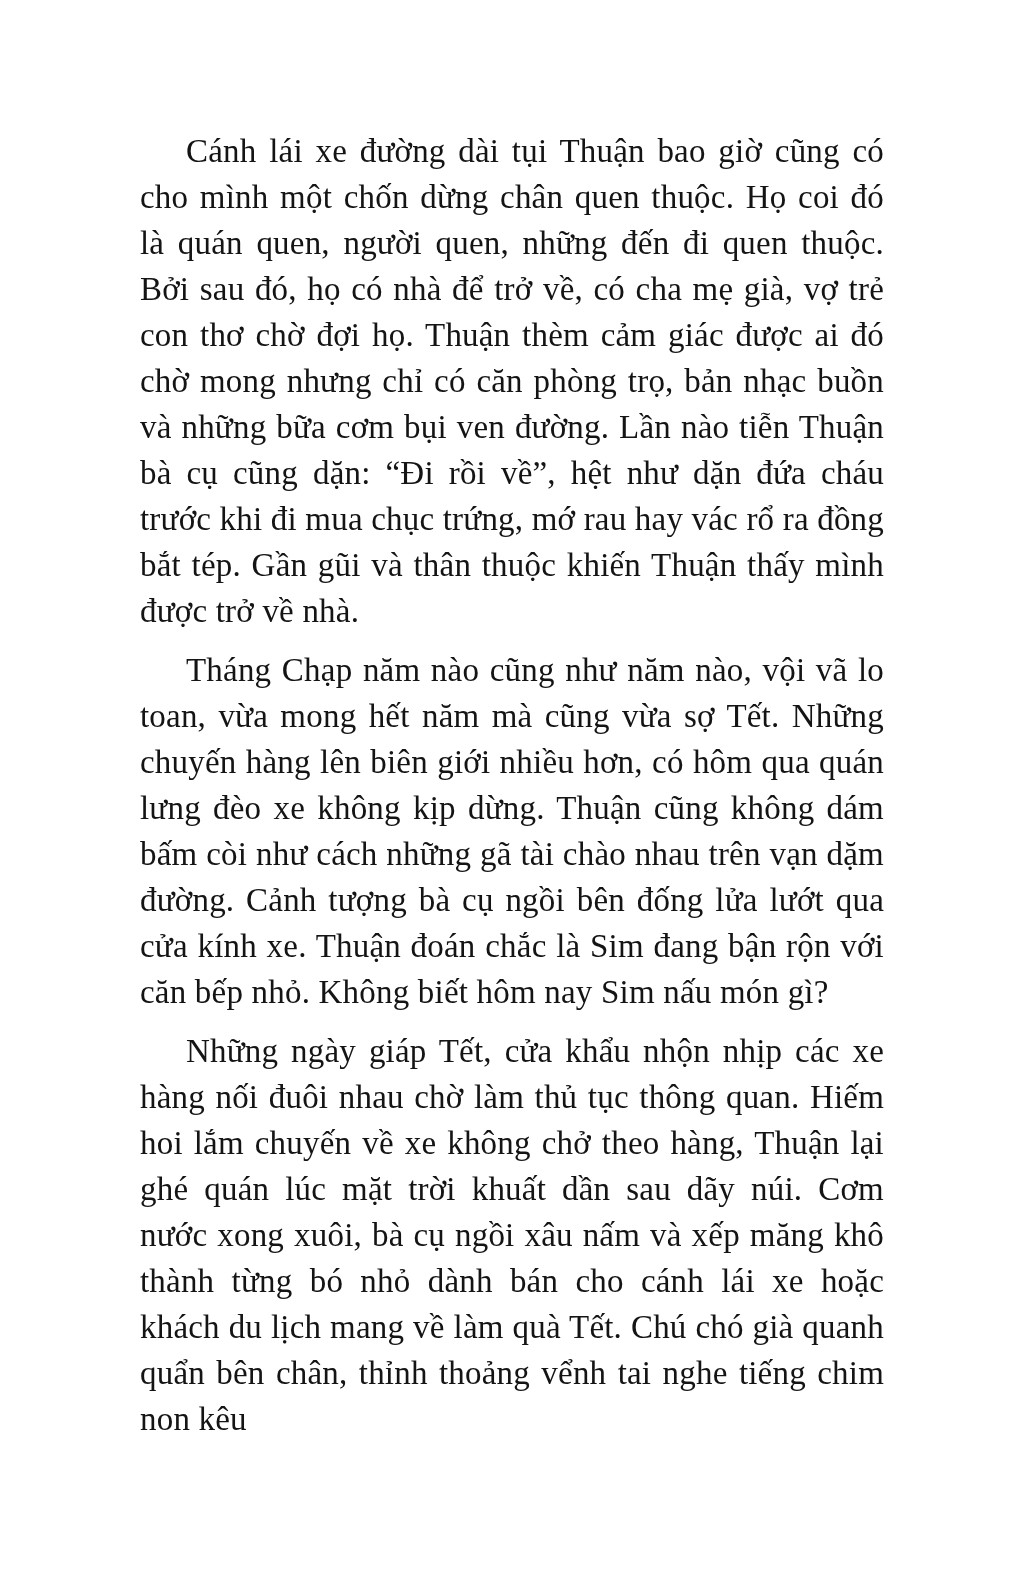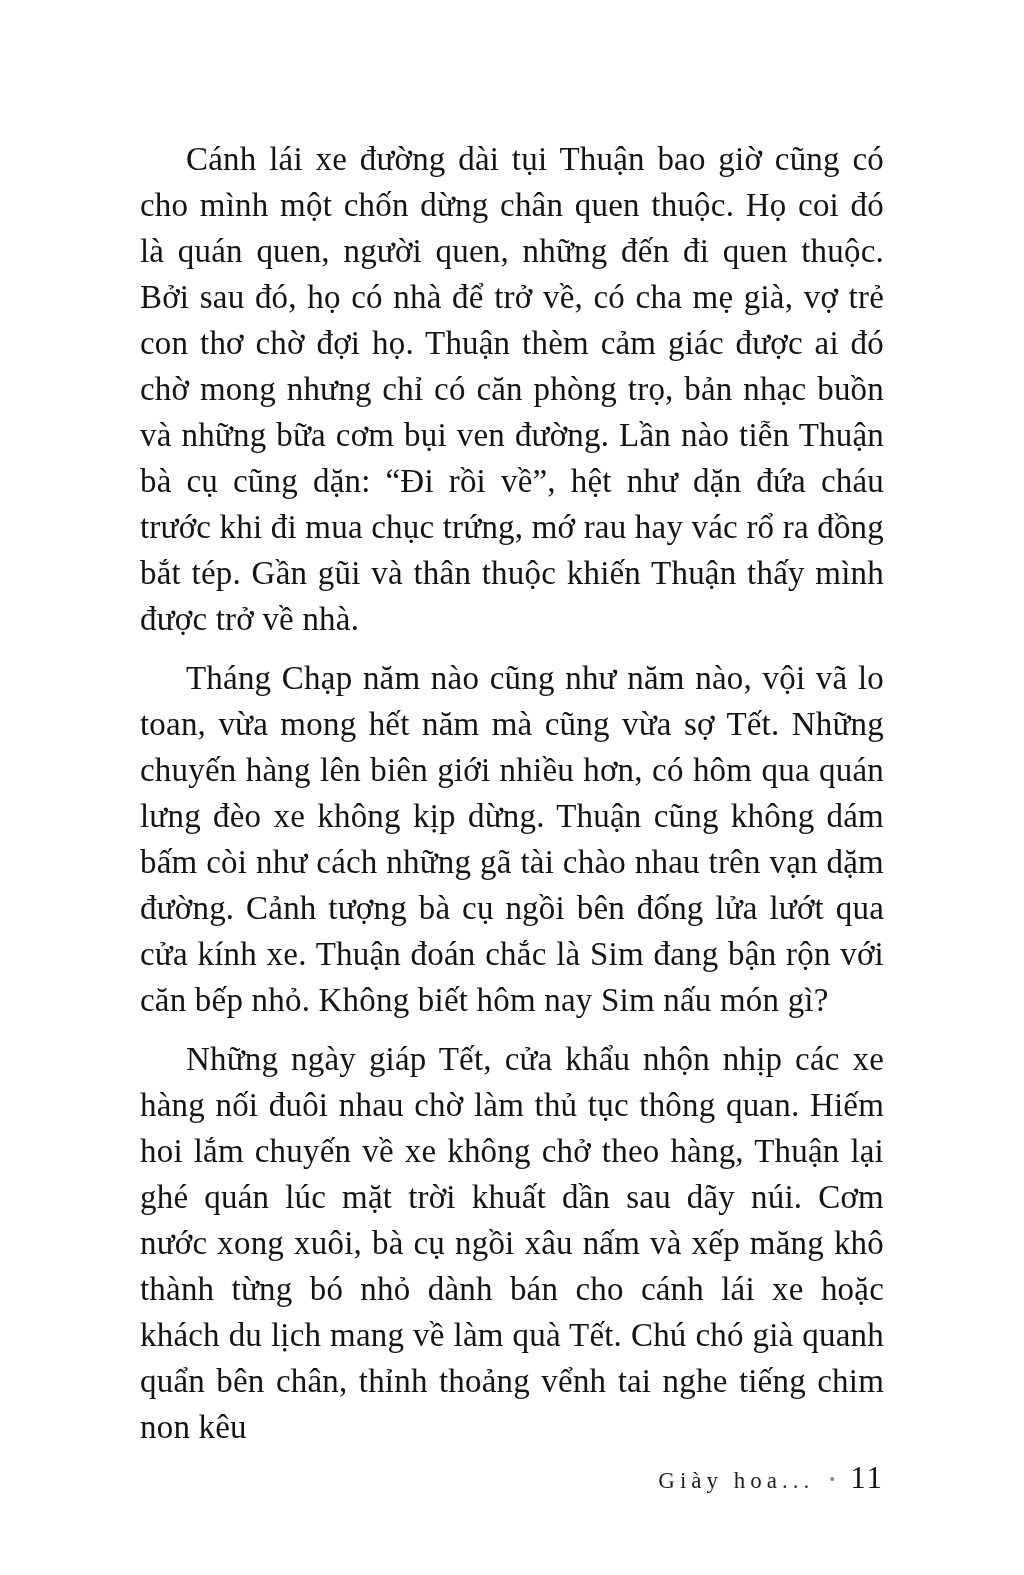--- a/index.html
+++ b/index.html
@@ -17,21 +17,21 @@
     color: #141414;
     overflow: hidden;
   }
   .text-block {
     position: absolute;
     top: 128px;
     left: 140px;
     width: 744px;
   }
   .text-block p {
-    margin: 8px 0 13px 0;
+    margin: 0 0 13px 0;
     font-size: 33px;
     line-height: 46px;
     text-align: justify;
     text-indent: 46px;
     text-justify: inter-word;
     letter-spacing: 0.2px;
   }
   .page-footer {
     position: absolute;
     top: 1460px;
@@ -60,19 +60,14 @@
 <body>
 
 <div class="book-page">
 
   <main class="text-block">
     <p>Cánh lái xe đường dài tụi Thuận bao giờ cũng có cho mình một chốn dừng chân quen thuộc. Họ coi đó là quán quen, người quen, những đến đi quen thuộc. Bởi sau đó, họ có nhà để trở về, có cha mẹ già, vợ trẻ con thơ chờ đợi họ. Thuận thèm cảm giác được ai đó chờ mong nhưng chỉ có căn phòng trọ, bản nhạc buồn và những bữa cơm bụi ven đường. Lần nào tiễn Thuận bà cụ cũng dặn: “Đi rồi về”, hệt như dặn đứa cháu trước khi đi mua chục trứng, mớ rau hay vác rổ ra đồng bắt tép. Gần gũi và thân thuộc khiến Thuận thấy mình được trở về nhà.</p>
     <p>Tháng Chạp năm nào cũng như năm nào, vội vã lo toan, vừa mong hết năm mà cũng vừa sợ Tết. Những chuyến hàng lên biên giới nhiều hơn, có hôm qua quán lưng đèo xe không kịp dừng. Thuận cũng không dám bấm còi như cách những gã tài chào nhau trên vạn dặm đường. Cảnh tượng bà cụ ngồi bên đống lửa lướt qua cửa kính xe. Thuận đoán chắc là Sim đang bận rộn với căn bếp nhỏ. Không biết hôm nay Sim nấu món gì?</p>
     <p>Những ngày giáp Tết, cửa khẩu nhộn nhịp các xe hàng nối đuôi nhau chờ làm thủ tục thông quan. Hiếm hoi lắm chuyến về xe không chở theo hàng, Thuận lại ghé quán lúc mặt trời khuất dần sau dãy núi. Cơm nước xong xuôi, bà cụ ngồi xâu nấm và xếp măng khô thành từng bó nhỏ dành bán cho cánh lái xe hoặc khách du lịch mang về làm quà Tết. Chú chó già quanh quẩn bên chân, thỉnh thoảng vểnh tai nghe tiếng chim non kêu</p>
   </main>
 
-  <footer class="page-footer">
-    <span class="running-title">Giày hoa...</span>
-    <span class="footer-bullet">•</span>
-    <span class="page-number">11</span>
-  </footer>
 
 </div>
 
 </body></html>

